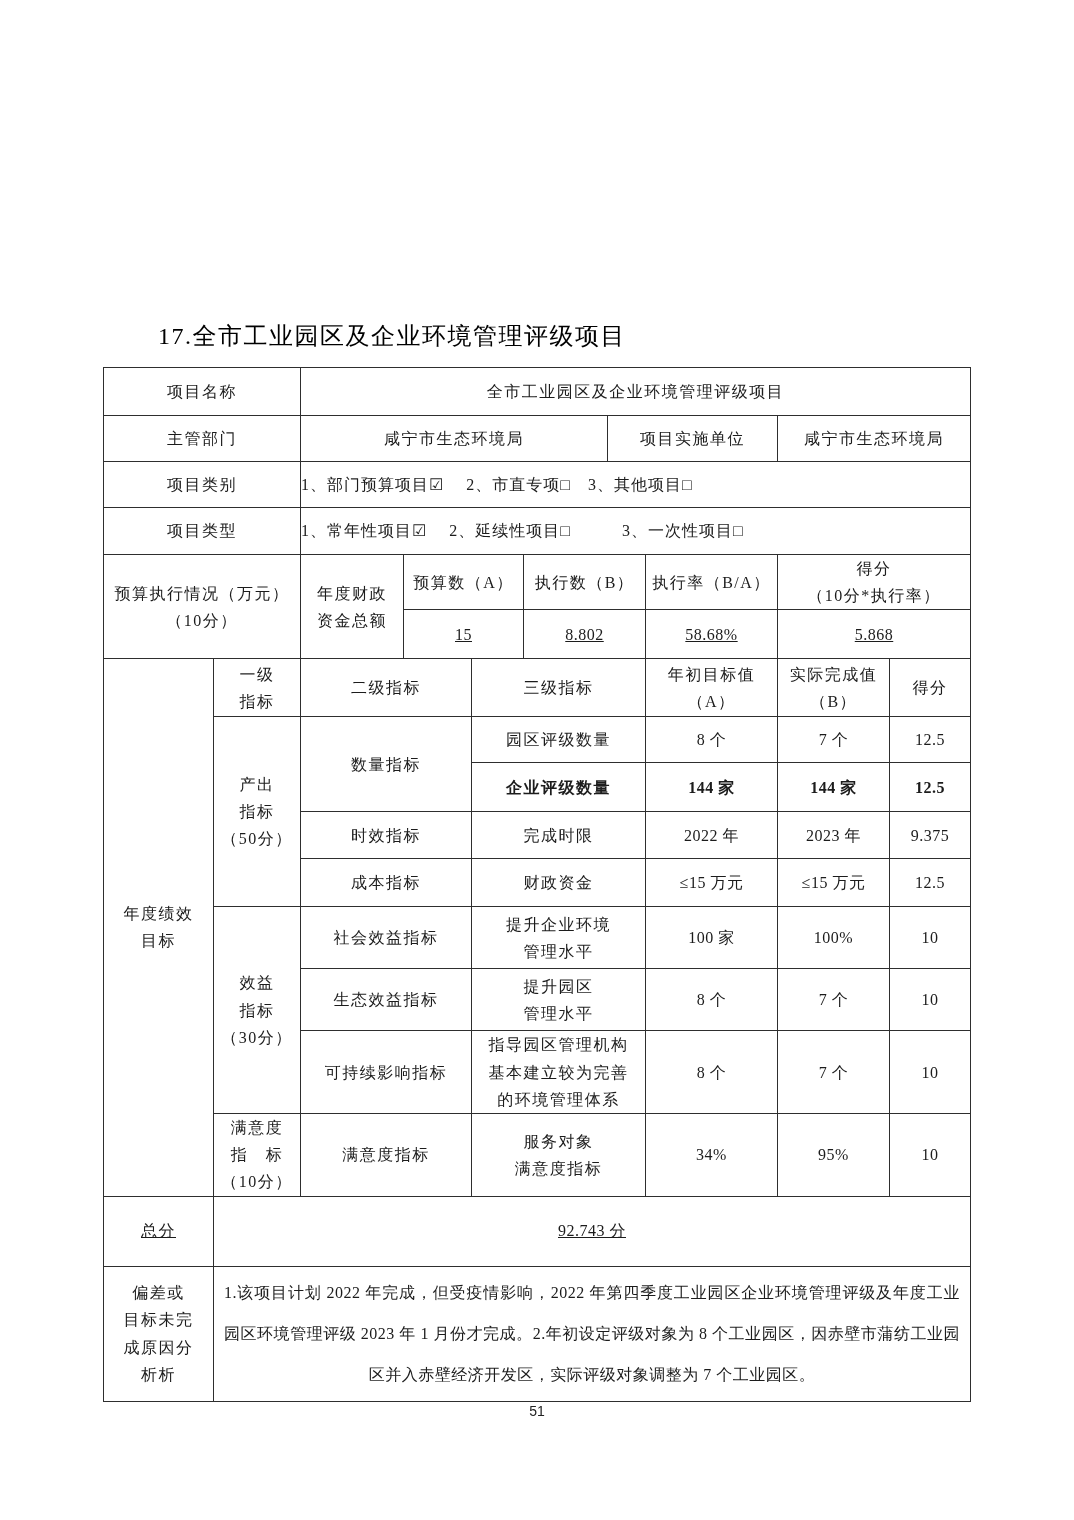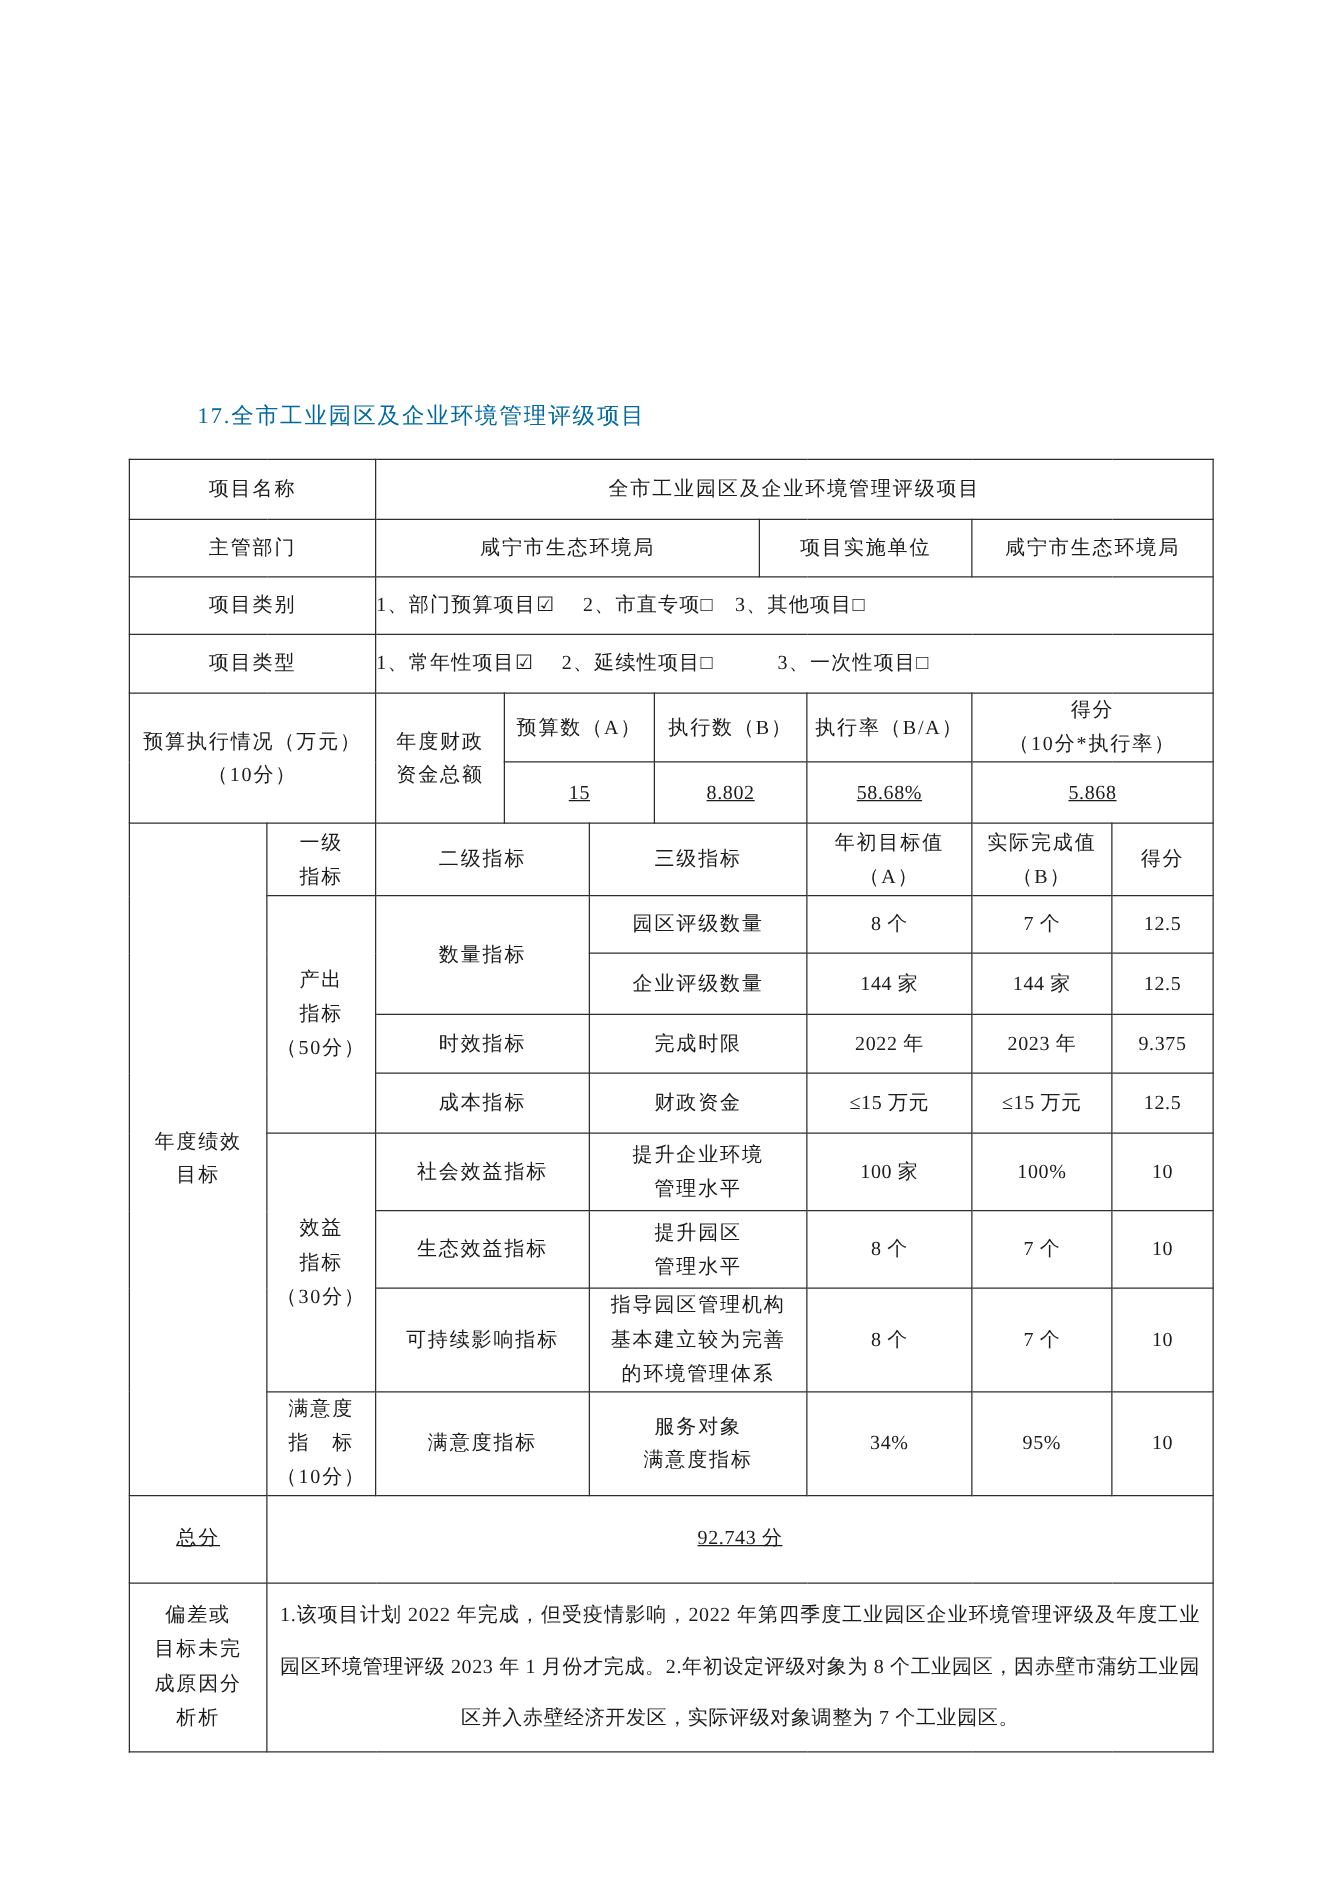--- a/index.html
+++ b/index.html
@@ -26,35 +26,35 @@
     overflow: hidden;
   }
 
   
   .tbl-prev { position: absolute; left: 103px; top: 75px; width: 867px; height: 157px; }
   .tbl-prev td { height: 155px; }
 
   
   .title {
     position: absolute; left: 158px; top: 320px;
-    font-size: 18px; letter-spacing: 1.5px; white-space: nowrap;
-    color: #0369a1;
+    font-size: 24px; letter-spacing: 1.5px; white-space: nowrap;
+    color: #000000;
   }
 
   
   .tbl-main { position: absolute; left: 103px; top: 367px; width: 867px; }
   .r1  { height: 48px; }
   .r2  { height: 46px; }
   .r3  { height: 46px; }
   .r4  { height: 47px; }
   .r5a { height: 53px; }
   .r5b { height: 49px; text-decoration: underline; }
   .r6  { height: 58px; }
   .r7  { height: 46px; }
-  .r8  { height: 49px; }
+  .r8  { height: 49px; font-weight: bold; }
   .r9  { height: 47px; }
   .r10 { height: 48px; }
   .r11 { height: 62px; }
   .r12 { height: 62px; }
   .r13 { height: 80px; }
   .r14 { height: 75px; }
   .r15 { height: 70px; text-decoration: underline; }
   .r16 { height: 135px; }
 
   .left-cell { text-align: left; letter-spacing: 1px; }
@@ -239,14 +239,15 @@
     <tr class="r16">
       <td>偏差或
 目标未完
 成原因分
 析析</td>
       <td colspan="9" class="dev-text">1.该项目计划 2022 年完成，但受疫情影响，2022 年第四季度工业园区企业环境管理评级及年度工业园区环境管理评级 2023 年 1 月份才完成。2.年初设定评级对象为 8 个工业园区，因赤壁市蒲纺工业园区并入赤壁经济开发区，实际评级对象调整为 7 个工业园区。</td>
     </tr>
   </tbody>
     </table>
 
+  <div class="pagenum">51</div>
 
 </div>
 
 </body></html>

